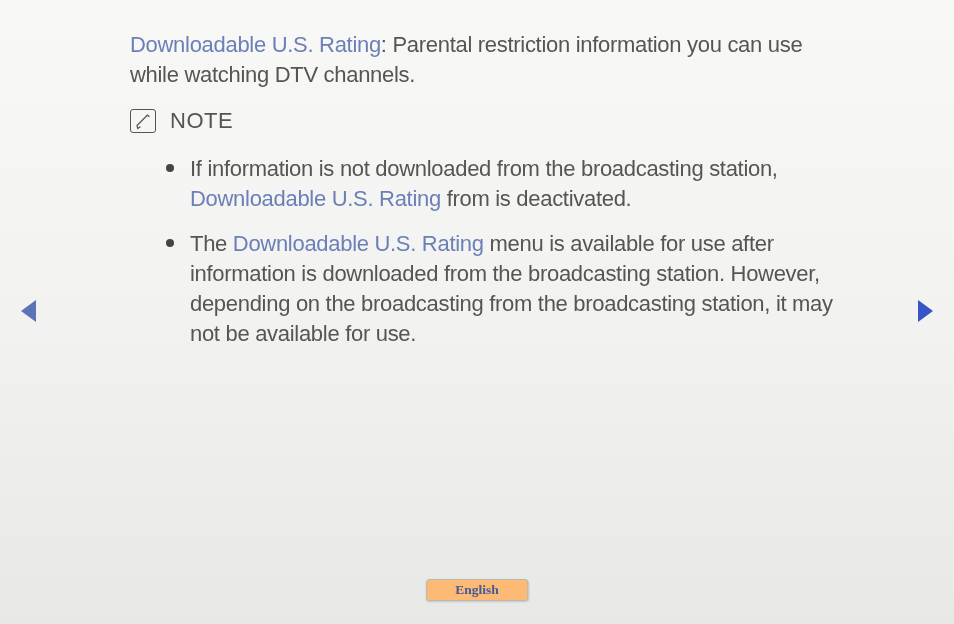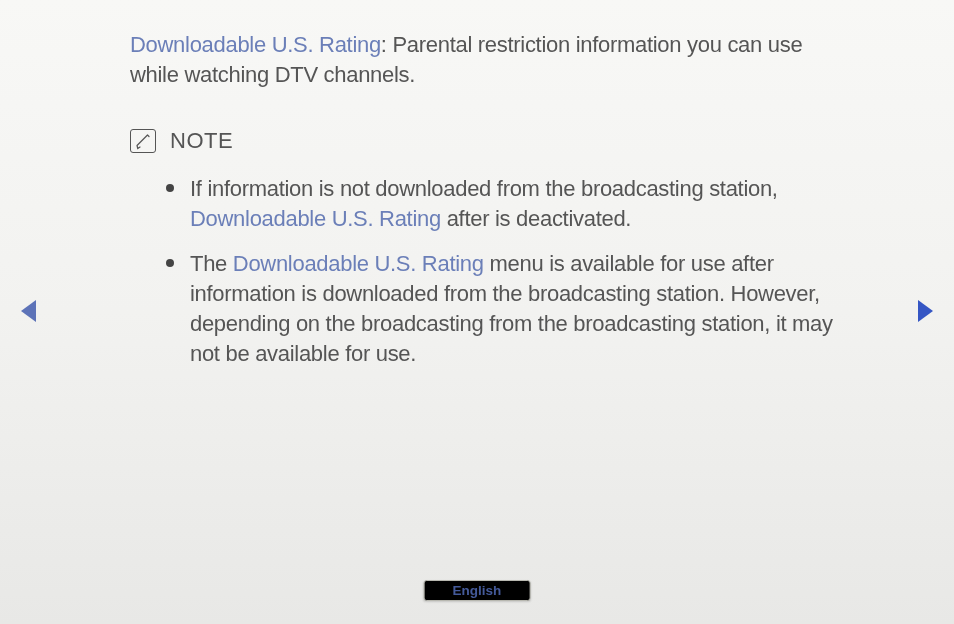--- a/index.html
+++ b/index.html
@@ -11,21 +11,21 @@
       position: relative;
       overflow: hidden;
     }
     .content {
       padding: 30px 110px 0 130px;
       font-size: 22px;
       color: #555;
       line-height: 1.35;
     }
     .intro {
-      margin-bottom: 37px;
+      margin-bottom: 17px;
       letter-spacing: -0.3px;
     }
     .term {
       color: #6b7fb8;
       font-weight: normal;
     }
     .note-row {
       display: flex;
       align-items: center;
       margin-bottom: 18px;
@@ -73,49 +73,50 @@
       cursor: pointer;
     }
     .nav-left { left: 18px; }
     .nav-right { right: 18px; }
     .nav-left svg, .nav-right svg { display: block; }
     .lang-badge {
       position: absolute;
       bottom: 23px;
       left: 50%;
       transform: translateX(-50%);
-      background: #000000;
+      background: #fdba74;
       border: 1px solid #b8b8b0;
       border-radius: 3px;
       padding: 2px 28px;
       font-size: 13.5px;
       color: #445a9a;
       font-weight: bold;
       box-shadow: 0 1px 2px rgba(0,0,0,0.15);
+      font-family: Liberation Serif, serif;
     }
   </style>
 </head>
 <body>
 
 <div class="content">
   <p class="intro">
     <span class="term">Downloadable U.S. Rating</span><span>: Parental restriction information you can use while watching DTV channels.</span>
   </p>
 
   <div class="note-row">
     <span class="note-icon">
       <svg viewBox="0 0 24 24">
         <path d="M4 18 L18 4 M4 18 L5 22 L8 20 M18 4 L20 6" stroke="#555" stroke-width="1.6" fill="none" stroke-linecap="round"></path>
       </svg>
     </span>
     <span class="note-label">NOTE</span>
   </div>
 
   <ul class="bullets">
-      <li><span>If information is not downloaded from the broadcasting station, </span><span class="term">Downloadable U.S. Rating</span><span> after is deactivated.</span></li>
+      <li><span>If information is not downloaded from the broadcasting station, </span><span class="term">Downloadable U.S. Rating</span><span> from is deactivated.</span></li>
       <li><span>The </span><span class="term">Downloadable U.S. Rating</span><span> menu is available for use after information is downloaded from the broadcasting station. However, depending on the broadcasting from the broadcasting station, it may not be available for use.</span></li>
     </ul>
 </div>
 
 <div class="nav-left">
   <svg width="20" height="26" viewBox="0 0 20 26">
     <polygon points="18,2 18,24 3,13" fill="#5d73b8"></polygon>
   </svg>
 </div>
 <div class="nav-right">

